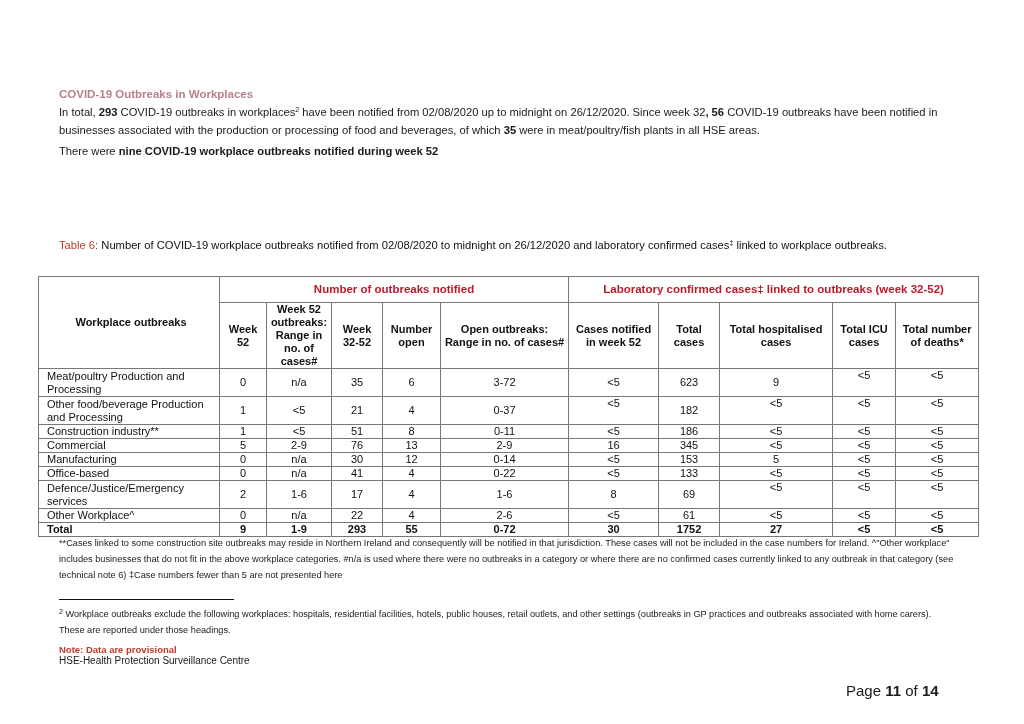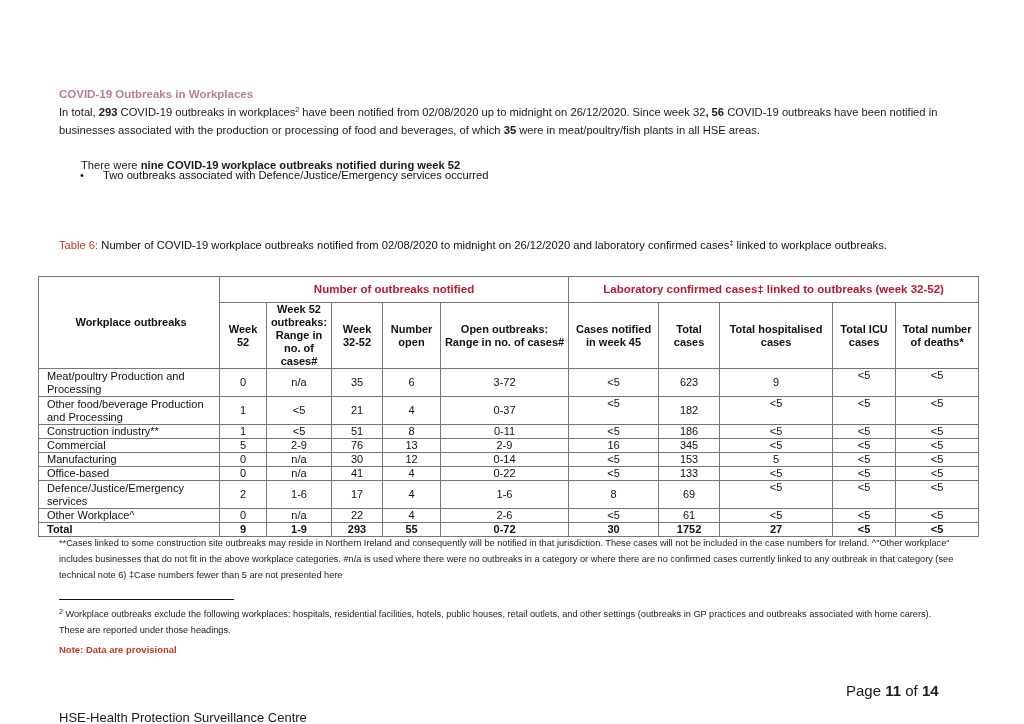--- a/index.html
+++ b/index.html
@@ -2,21 +2,21 @@
 <html><head>
 <meta charset="utf-8">
 <style>
   * { box-sizing: border-box; margin: 0; padding: 0; }
   html, body { width: 1024px; height: 724px; background: #ffffff; overflow: hidden; }
   body { position: relative; font-family: "Liberation Sans", sans-serif; color: #111; }
   .page { position: absolute; left: 0; top: 0; width: 1024px; height: 724px; text-decoration: underline; }
   .heading { position: absolute; left: 59px; top: 88px; font-size: 11.5px; font-weight: bold; color: #b8808a; }
   .para { position: absolute; left: 59px; font-size: 11.2px; line-height: 18px; color: #1a1a1a; width: 900px; }
   .p1 { top: 103px; }
-  .p2 { top: 156px; margin-left: 22px; }
+  .p2 { top: 142px; }
   sup { font-size: 7px; vertical-align: top; position: relative; top: -2px; }
   .bullets { position: absolute; left: 80px; top: 167px; font-size: 11.2px; line-height: 17.5px; list-style: none; }
   .bullets li { position: relative; padding-left: 23px; }
   .bullets li::before { content: "\2022"; position: absolute; left: 0; top: 0; }
   .caption { position: absolute; left: 59px; top: 236px; font-size: 11.2px; line-height: 18px; width: 900px; }
   .caption .lab { color: #c0392b; }
   table.t6 { position: absolute; left: 38px; top: 276px; width: 940px; border-collapse: collapse; font-family: "Liberation Sans", sans-serif; table-layout: fixed; }
   table.t6 td, table.t6 th { border: 1px solid #777; font-size: 11px; text-align: center; vertical-align: middle; line-height: 13px; padding: 0 2px; }
   table.t6 { border: 1.5px solid #111; }
   table.t6 th { font-weight: bold; }
@@ -25,37 +25,36 @@
   .rowhead { text-align: right; padding-left: 6px !important; }
   table.t6 td.name { text-align: left; padding-left: 8px; }
   tr.r2 td { height: 28px; }
   tr.r1 td { height: 14px; margin-top: 9px; }
   td.topv { vertical-align: top !important; }
   tr.total td { font-weight: bold; border-top: 1.5px solid #111; height: 14px; }
   .notes { position: absolute; left: 59px; top: 535px; font-size: 9.2px; line-height: 16px; width: 900px; color: #1a1a1a; }
   .rule { position: absolute; left: 59px; top: 599px; width: 175px; height: 1px; background: #111; }
   .fn { position: absolute; left: 59px; top: 606px; font-size: 9.2px; line-height: 16px; width: 900px; color: #1a1a1a; }
   .note { position: absolute; left: 59px; top: 644px; font-size: 9.5px; font-weight: bold; color: #c0392b; }
-  .footer-left { position: absolute; left: 59px; top: 710px; font-size: 13px; color: #1a1a1a; }
+  .footer-left { position: absolute; left: 59px; top: 655px; font-size: 10px; color: #1a1a1a; }
   .footer-right { position: absolute; left: 846px; top: 682px; font-size: 15px; color: #1a1a1a; }
   b { font-weight: bold; }
 </style>
 </head>
 <body>
 
 <div class="page">
 
   <div class="heading">COVID-19 Outbreaks in Workplaces</div>
 
   <div class="para p1"><span>In total, </span><b>293</b><span> COVID-19 outbreaks in workplaces</span><sup>2</sup><span> have been notified from 02/08/2020 up to midnight on 26/12/2020. Since week 32</span><b>, 56</b><span> COVID-19 outbreaks have been notified in businesses associated with the production or processing of food and beverages, of which </span><b>35</b><span> were in meat/poultry/fish plants in all HSE areas.</span></div>
 
   <div class="para p2"><span>There were </span><b>nine COVID-19 workplace outbreaks notified during week 52</b></div>
 
   <ul class="bullets">
-    <li>Two outbreaks associated with Defence/Justice/Emergency services occurred</li>
   </ul>
 
   <div class="caption"><span class="lab">Table 6:</span><span> Number of COVID-19 workplace outbreaks notified from 02/08/2020 to midnight on 26/12/2020 and laboratory confirmed cases</span><sup>‡</sup><span> linked to workplace outbreaks.</span></div>
 
   <table class="t6">
     <colgroup>
       <col style="width:181px">
         <col style="width:47px">
         <col style="width:65px">
         <col style="width:51px">
@@ -72,21 +71,21 @@
       <th rowspan="2" class="rowhead">Workplace outbreaks</th>
       <th colspan="5" class="grp">Number of outbreaks notified</th>
       <th colspan="5" class="grp">Laboratory confirmed cases‡ linked to outbreaks (week 32-52)</th>
     </tr>
     <tr class="sub">
       <th>Week 52</th>
       <th>Week 52 outbreaks: Range in no. of cases#</th>
       <th>Week 32-52</th>
       <th>Number open</th>
       <th>Open outbreaks: Range in no. of cases#</th>
-      <th>Cases notified in week 45</th>
+      <th>Cases notified in week 52</th>
       <th>Total cases</th>
       <th>Total hospitalised cases</th>
       <th>Total ICU cases</th>
       <th>Total number of deaths*</th>
     </tr>
 
     <tr class="r2">
       <td class="name">Meat/poultry Production and Processing</td>
       <td>0</td>
       <td>n/a</td>

